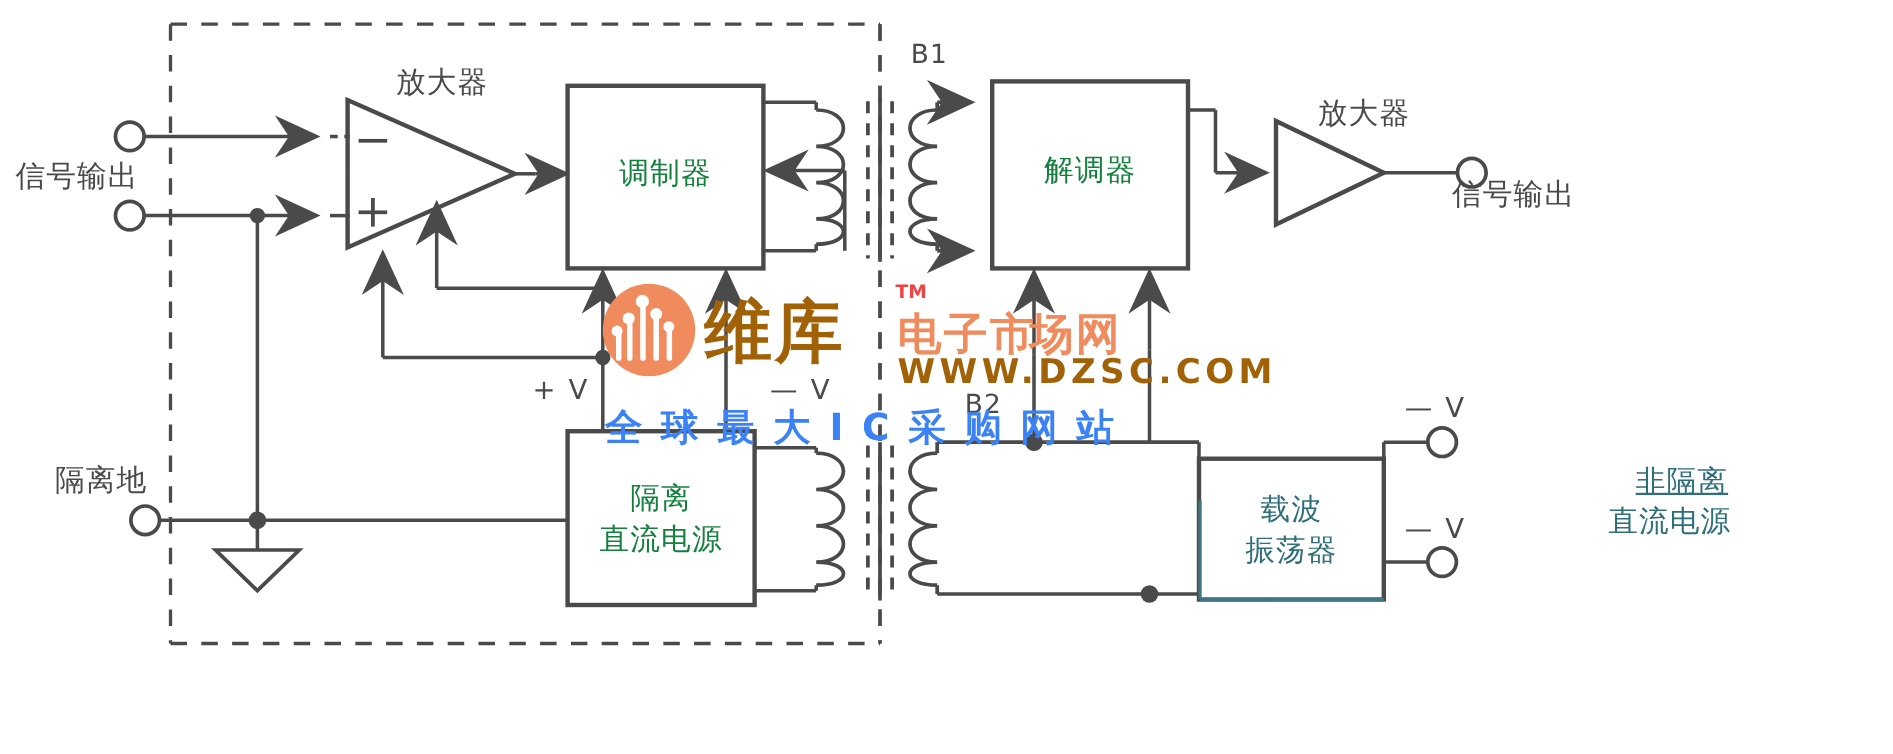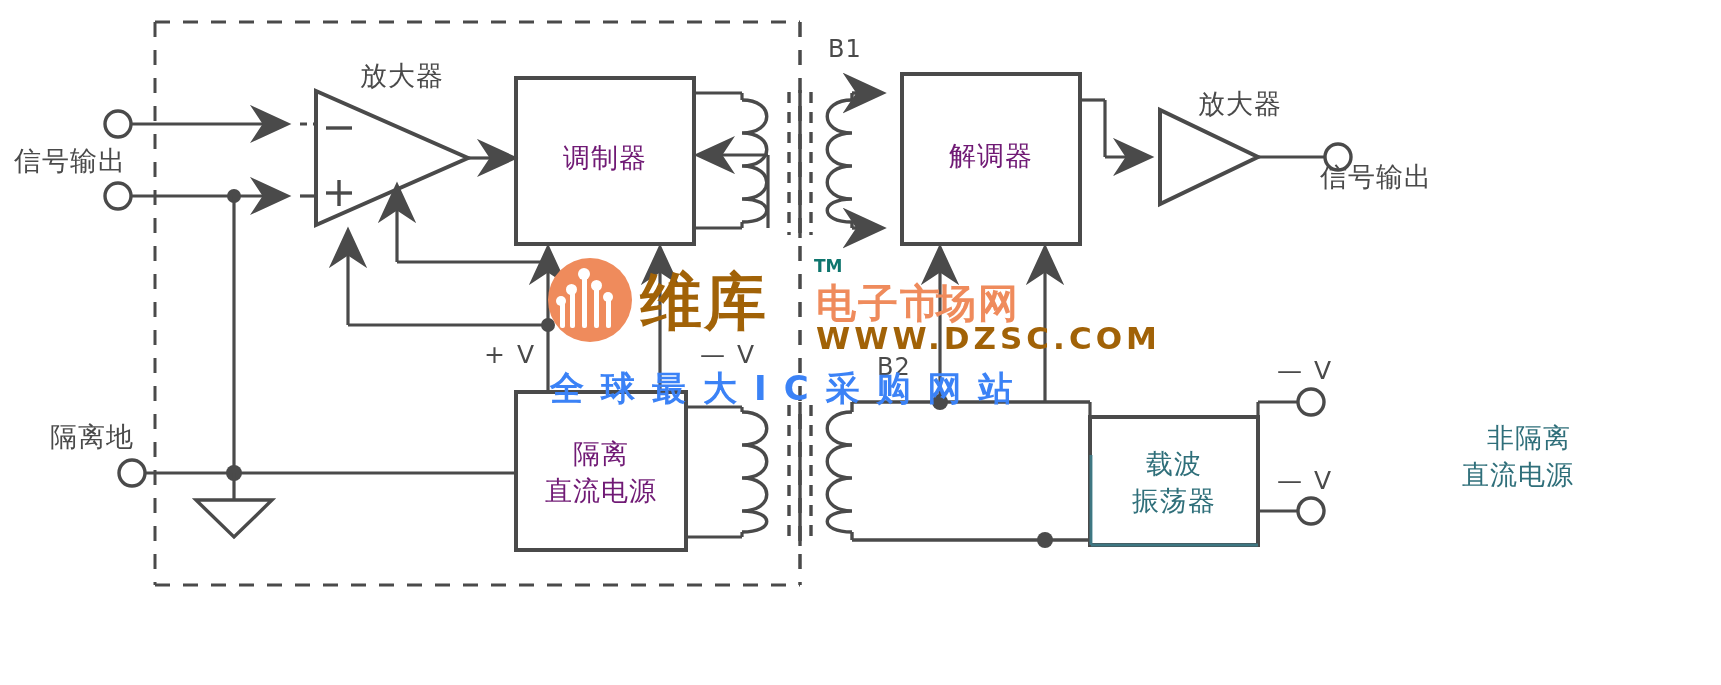--- a/index.html
+++ b/index.html
@@ -2,30 +2,30 @@
 <html><head>
 <meta charset="utf-8">
 <style>
   html,body{margin:0;padding:0;background:#ffffff;}
   body{width:1721px;height:685px;font-family:"DejaVu Sans","Liberation Sans",sans-serif;overflow:hidden;}
   #stage{position:relative;width:1721px;height:685px;background:#fff;}
   #stage svg{position:absolute;left:0;top:0;}
   .lbl{position:absolute;color:#4a4a4a;font-size:27px;line-height:1.05;white-space:nowrap;
        font-family:"DejaVu Sans","Liberation Sans",sans-serif;letter-spacing:1px;}
   .lbl.small{font-size:24px;}
-  .lbl.box{color:#701a75;text-align:center;}
+  .lbl.box{color:#15803d;text-align:center;}
   .lbl.teal{color:#2f6f7a;}
   .lbl.vtag{font-size:25px;letter-spacing:2px;}
   .wm{position:absolute;pointer-events:none;}
   .wm-main{color:#a16207;font-weight:bold;font-size:62px;letter-spacing:2px;
            font-family:"DejaVu Sans","Liberation Sans",sans-serif;white-space:nowrap;}
   .wm-sub{color:#ef8b5c;font-weight:bold;font-size:40px;letter-spacing:2px;white-space:nowrap;}
   .wm-url{color:#a16207;font-weight:bold;font-size:31px;letter-spacing:4px;white-space:nowrap;}
   .wm-slogan{color:#3b82f6;font-weight:bold;font-size:34px;letter-spacing:17px;white-space:nowrap;}
-  .wm-tm{color:#0f766e;font-weight:bold;font-size:17px;}
+  .wm-tm{color:#ef4444;font-weight:bold;font-size:17px;}
   .wm-logo{position:absolute;width:84px;height:84px;border-radius:50%;background:#ef8b5c;}
   .wm-logo i{position:absolute;background:#fff;border-radius:2px;}
 </style>
 </head>
 <body>
 
 <div id="stage">
 
   <svg width="1721" height="685" viewBox="0 0 1721 685">
     <defs>
@@ -191,21 +191,21 @@
 
   <div class="lbl box" style="left:516px;top:144px;width:178px;">调制器</div>
   <div class="lbl box" style="left:902px;top:142px;width:178px;">解调器</div>
 
   <div class="lbl box" style="left:516px;top:440px;width:170px;">隔离</div>
   <div class="lbl box" style="left:516px;top:477px;width:170px;">直流电源</div>
 
   <div class="lbl box teal" style="left:1090px;top:450px;width:168px;">载波</div>
   <div class="lbl box teal" style="left:1090px;top:487px;width:168px;">振荡器</div>
 
-  <div class="lbl teal" style="left:1487px;top:424px;">非隔离</div>
+  <div class="lbl teal" style="left:1487px;top:424px;text-decoration:underline;">非隔离</div>
   <div class="lbl teal" style="left:1462px;top:461px;">直流电源</div>
 
   <div class="lbl small" style="left:828px;top:37px;text-align:right;">B1</div>
   <div class="lbl small" style="left:831px;top:355px;margin-left:46px;">B2</div>
 
   <div class="lbl vtag" style="left:484px;top:342px;">+ V</div>
   <div class="lbl vtag" style="left:700px;top:342px;">— V</div>
   <div class="lbl vtag" style="left:1277px;top:358px;">— V</div>
   <div class="lbl vtag" style="left:1277px;top:468px;">— V</div>
 

